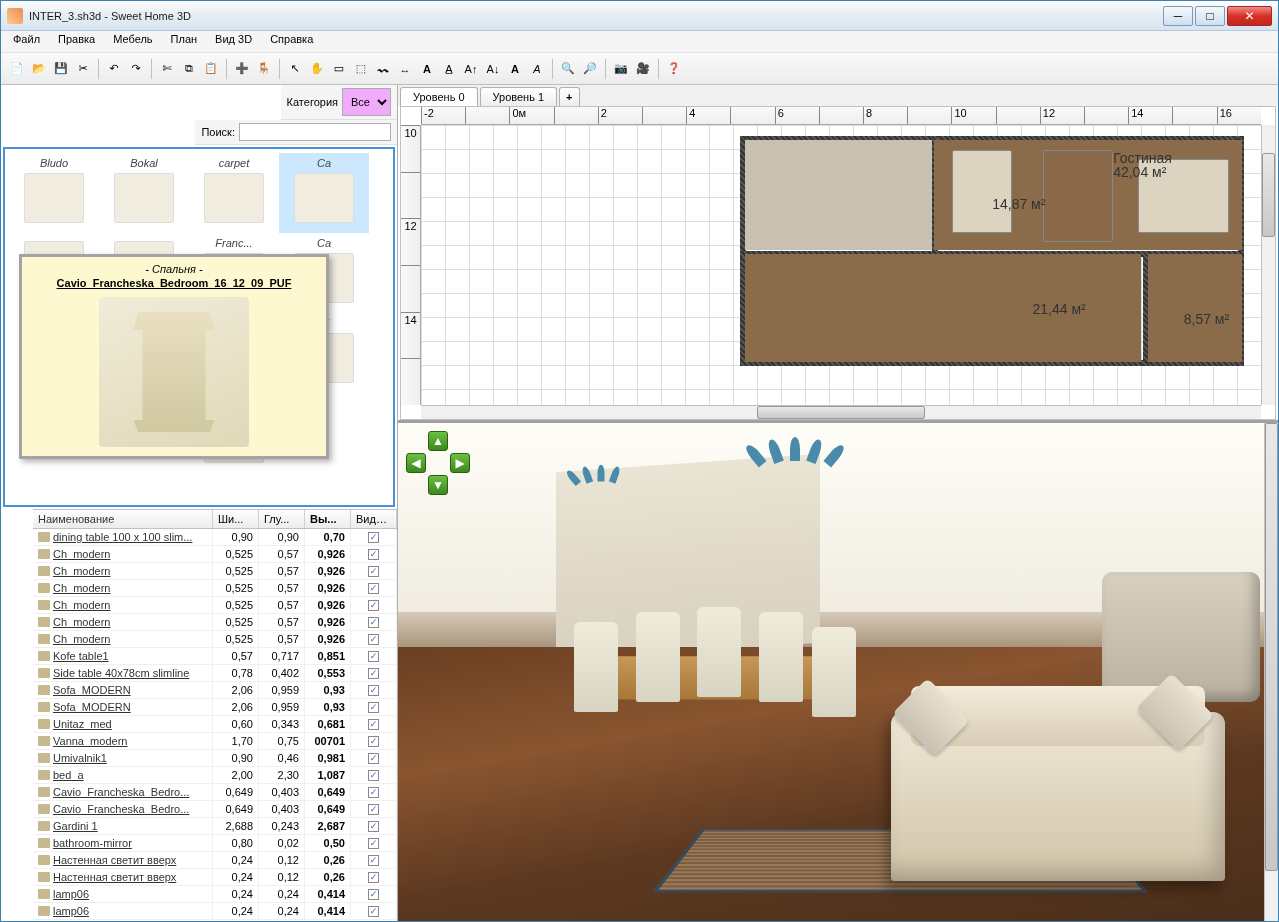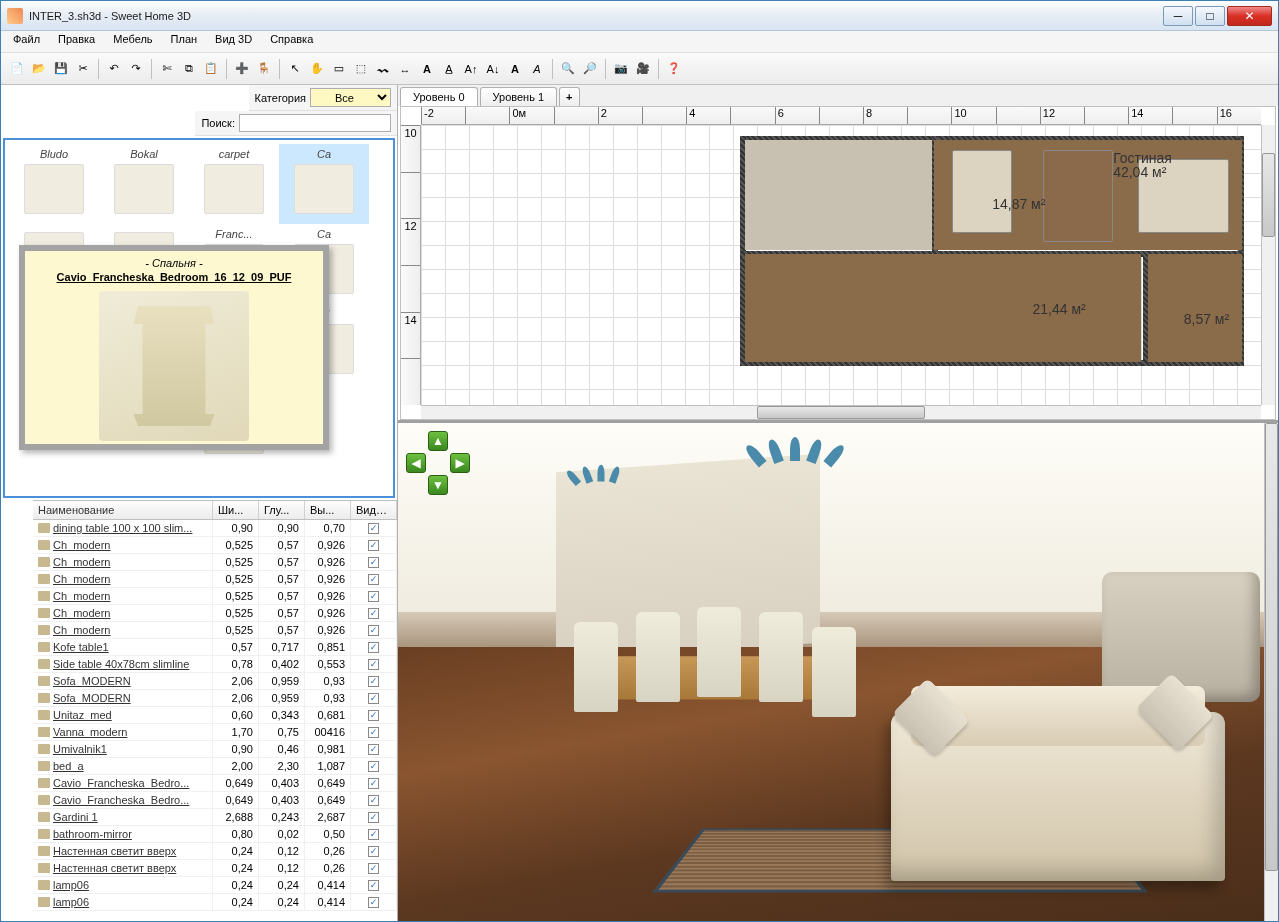--- a/index.html
+++ b/index.html
@@ -13,41 +13,41 @@
 .winbtn.close { width: 45px; background: linear-gradient(#f08a8a,#d93025 50%,#c1281d); color: #fff; border-color: #a5281d; }
 .menubar { height: 22px; background: #f5f5f5; display: flex; align-items: flex-start; padding: 0 4px; gap: 2px; border-bottom: 1px solid #e0e0e0; }
 .menuitem { padding: 2px 8px; cursor: default; }
 .toolbar { height: 32px; background: linear-gradient(#fafafa,#ececec); border-bottom: 1px solid #c0c0c0; display: flex; align-items: center; padding: 0 6px; gap: 2px; }
 .tbtn { width: 20px; height: 20px; display: flex; align-items: center; justify-content: center; border: 1px solid transparent; border-radius: 2px; }
 .tsep { width: 1px; height: 20px; background: #c0c0c0; margin: 0 3px; }
 .content { flex: 1; display: flex; min-height: 0; }
 .leftpane { width: 397px; display: flex; flex-direction: column; border-right: 1px solid #b0b0b0; align-items: flex-end; }
 .catrow { display: flex; align-items: center; padding: 3px 6px; gap: 4px; background: #f5f5f5; border-bottom: 1px solid #e0e0e0; }
 .catlabel { }
-.catsel { flex: 1; height: 19px; border: 1px solid #abadb3; background: #fef9c3; padding: 0 20px; }
+.catsel { flex: 1; height: 28px; border: 1px solid #abadb3; background: #f0abfc; padding: 0 4px; }
 .catalog { flex: 0 0 360px; border: 2px solid #4a90d9; margin: 2px; background: #fff; padding: 4px; overflow: hidden; position: relative; display: flex; flex-wrap: wrap; align-content: flex-start; }
 .catitem { width: 90px; height: 80px; display: flex; flex-direction: column; align-items: center; justify-content: flex-start; padding: 4px 2px; }
 .catitem.sel { background: #cce8ff; }
 .catitem .thumb { width: 60px; height: 50px; background: #f0ece0; border: 1px solid #ddd; border-radius: 2px; margin-top: 4px; }
 .catitem .lbl { font-style: italic; color: #444; white-space: nowrap; overflow: hidden; text-overflow: ellipsis; width: 100%; text-align: center; }
-.tooltip { position: absolute; left: 14px; top: 105px; width: 310px; height: 205px; background: #fdf8d0; border: 6px solid #a3a3a3; padding: 6px; z-index: 50; box-shadow: 3px 3px 6px rgba(0,0,0,0.3); }
+.tooltip { position: absolute; left: 14px; top: 105px; width: 310px; height: 205px; background: #fdf8d0; border: 3px solid #a3a3a3; padding: 6px; z-index: 50; box-shadow: 3px 3px 6px rgba(0,0,0,0.3); }
 .tooltip .ttitle { text-align: center; font-style: italic; }
 .tooltip .tname { text-align: center; font-weight: bold; text-decoration: underline; margin-top: 2px; }
 .tooltip .timg { width: 150px; height: 150px; margin: 8px auto 0; background: linear-gradient(160deg,#f0ecd8,#e0d8b8); border-radius: 4px; position: relative; }
 .tooltip .timg::after { content:""; position:absolute; left:20%; top:10%; width:60%; height:80%; background: linear-gradient(#e8e0c0,#d0c8a0); clip-path: polygon(10% 0,90% 0,95% 15%,85% 15%,85% 90%,95% 90%,90% 100%,10% 100%,5% 90%,15% 90%,15% 15%,5% 15%); }
 .furnlist { flex: 1; overflow: auto; border-top: 1px solid #c0c0c0; min-height:0; }
 .flhead { display: flex; background: linear-gradient(#fdfdfd,#ececec); border-bottom: 1px solid #c0c0c0; position: sticky; top: 0; }
 .flhead > div { padding: 3px 5px; border-right: 1px solid #d0d0d0; overflow: hidden; white-space: nowrap; text-overflow: ellipsis; }
 .flrow { display: flex; border-bottom: 1px solid #f0f0f0; height: 17px; align-items: center; }
 .flrow > div { padding: 0 5px; border-right: 1px solid #f0f0f0; overflow: hidden; white-space: nowrap; text-overflow: ellipsis; display:flex; align-items:center; height:100%; }
 .c-name { width: 180px; text-decoration: underline; color: #333; }
 .c-name .ficon { width:12px; height:10px; background:#c8b890; margin-right:3px; display:inline-block; border-radius:1px; }
 .c-w { width: 46px; justify-content: flex-end; }
 .c-d { width: 46px; justify-content: flex-end; }
-.c-h { width: 46px; justify-content: flex-end; }
+.c-h { width: 46px; justify-content: flex-end; font-weight: bold; }
 .c-v { width: 46px; justify-content: center; }
 .chk { width: 11px; height: 11px; border: 1px solid #888; background: #fff; display: inline-flex; align-items: center; justify-content: center; font-size: 9px; color: #2a6fca; line-height: 1; }
 .rightpane { flex: 1; display: flex; flex-direction: column; min-width: 0; }
 .plansection { height: 338px; display: flex; flex-direction: column; border-bottom: 3px solid #a0a0a0; }
 .tabs { display: flex; background: #f0f0f0; padding: 2px 2px 0; gap: 2px; }
 .tab { padding: 3px 12px; background: linear-gradient(#fff,#eee); border: 1px solid #b0b0b0; border-bottom: none; border-radius: 3px 3px 0 0; }
 .tab.active { background: #fff; }
 .tab.add { padding: 3px 6px; font-weight: bold; }
 .planview { flex: 1; background: #fff; position: relative; overflow: hidden; border: 1px solid #c0c0c0; margin: 0 2px; }
 .ruler-h { position: absolute; left: 20px; right: 14px; top: 0; height: 18px; background: linear-gradient(#fafafa,#eee); border-bottom: 1px solid #aaa; display: flex; font-size: 10px; }
@@ -341,21 +341,21 @@
               <div class="c-d">0,343</div>
               <div class="c-h">0,681</div>
               <div class="c-v">
                 <span class="chk">✓</span>
               </div>
             </div>
             <div class="flrow">
               <div class="c-name"><span class="ficon"></span>Vanna_modern</div>
               <div class="c-w">1,70</div>
               <div class="c-d">0,75</div>
-              <div class="c-h">00416</div>
+              <div class="c-h">00701</div>
               <div class="c-v">
                 <span class="chk">✓</span>
               </div>
             </div>
             <div class="flrow">
               <div class="c-name"><span class="ficon"></span>Umivalnik1</div>
               <div class="c-w">0,90</div>
               <div class="c-d">0,46</div>
               <div class="c-h">0,981</div>
               <div class="c-v">

